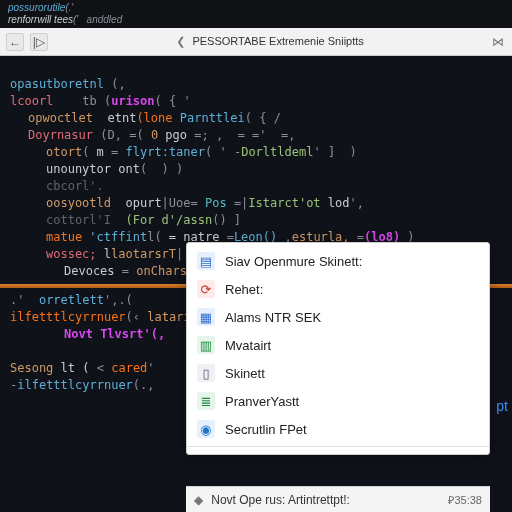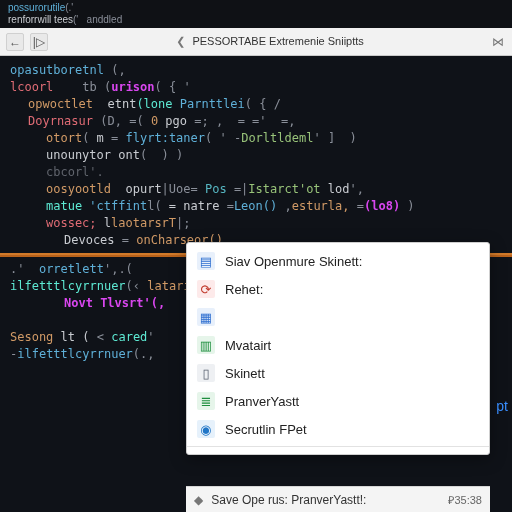--- a/index.html
+++ b/index.html
@@ -4,42 +4,42 @@
 <style>
   * { margin: 0; padding: 0; box-sizing: border-box; }
   body {
     width: 512px; height: 512px; overflow: hidden;
     font-family: "Segoe UI", Arial, sans-serif;
     background: #1a1d23; color: #c9ccd1; font-size: 12px;
     position: relative;
   }
   .top-strip {
     background: #0f1115; height: 28px; padding: 2px 8px;
-    font-size: 10px; line-height: 12px; color: #8a8f99;
+    font-size: 10px; line-height: 12px; color: #8a8f99; font-style: italic;
   }
   .title-bar {
     background: #f2f2f2; height: 28px; display: flex; align-items: center;
     gap: 6px; padding: 0 6px; color: #333; border-bottom: 1px solid #c9c9c9;
   }
   .tb-btn {
     width: 18px; height: 18px; display: flex; align-items: center;
     justify-content: center; color: #555; font-size: 12px; background: #e9e9e9;
     border: 1px solid #d0d0d0; border-radius: 2px;
   }
   .title-text { flex: 1; text-align: center; color: #333; font-size: 11px; }
   .title-text .chev { color: #777; margin-right: 4px; }
   .title-right { color: #777; font-size: 12px; padding-right: 2px; }
   .editor {
-    background: #0f1218; padding: 6px 10px 6px 10px;
+    background: #0f1218; padding: 20px 10px 6px 10px;
     font-family: Consolas, monospace; font-size: 12px; line-height: 17px;
     position: relative; height: calc(512px - 28px - 28px);
   }
   .ln { white-space: pre; }
   .i1 { padding-left: 18px; } .i2 { padding-left: 36px; } .i3 { padding-left: 54px; }
-  .c-kw { color: #5eead4; } .c-fn { color: #5fb0d8; } .c-str { color: #98c379; }
+  .c-kw { color: #f97316; } .c-fn { color: #5fb0d8; } .c-str { color: #98c379; }
   .c-var { color: #d19a66; } .c-op { color: #8a8f99; } .c-id { color: #c9ccd1; }
   .c-key { color: #e06c75; text-align: center; } .c-typ { color: #d946ef; font-weight: bold; } .c-cm { color: #60646c; }
   .c-num { color: #d19a66; } .c-lit { color: #56b6c2; }
   .sep-orange { border-top: 2px solid #d17a2a; border-bottom: 2px solid #b9621a;
     margin: 4px 0 4px -10px; width: calc(100% + 20px); height: 0; }
   .side-hint {
     position: absolute; right: 4px; top: 342px; color: #3a8fff; font-size: 14px;
     font-family: "Segoe UI", Arial, sans-serif; font-weight: 500;
   }
   .context-menu {
@@ -85,20 +85,21 @@
 
 <div class="editor">
   <div class="ln"><span class="c-fn">opasutboretnl</span> <span class="c-op">(,</span></div>
   <div class="ln"><span class="c-key">lcoorl</span>    <span class="c-op">tb</span> <span class="c-op">(</span><span class="c-typ">urison</span><span class="c-op">( { '</span></div>
   <div class="ln i1"><span class="c-var">opwoctlet</span>  <span class="c-id">etnt</span><span class="c-kw">(lone</span> <span class="c-fn">Parnttlei</span><span class="c-op">( { /</span></div>
   <div class="ln i1"><span class="c-key">Doyrnasur</span> <span class="c-op">(D,</span> <span class="c-op">=(</span> <span class="c-num">0</span> <span class="c-id">pgo</span> <span class="c-op">=; ,</span>  <span class="c-op">= ='</span>  <span class="c-op">=,</span></div>
   <div class="ln i2"><span class="c-var">otort</span><span class="c-op">(</span> <span class="c-id">m</span> <span class="c-op">=</span> <span class="c-fn">flyrt:taner</span><span class="c-op">( '</span> <span class="c-op">-</span><span class="c-str">Dorltldeml</span><span class="c-op">'</span> <span class="c-op">]  )</span></div>
   <div class="ln i2"><span class="c-id">unounytor ont</span><span class="c-op">(  ) )</span></div>
   <div class="ln i2"><span class="c-cm">cbcorl'.</span></div>
   <div class="ln i2"><span class="c-var">oosyootld</span>  <span class="c-id">opurt</span><span class="c-op">|Uoe=</span> <span class="c-lit">Pos</span> <span class="c-op">=|</span><span class="c-str">Istarct'ot</span> <span class="c-id">lod</span><span class="c-op">',</span></div>
+  <div class="ln i2"><span class="c-cm">cottorl'I</span>  <span class="c-str">(For d'/assn</span><span class="c-op">() ]</span></div>
   <div class="ln i2"><span class="c-kw">matue</span> <span class="c-fn">'ctffint</span><span class="c-op">l(</span> <span class="c-id">= natre</span> <span class="c-op">=</span><span class="c-fn">Leon()</span> <span class="c-op">,</span><span class="c-var">esturla,</span> <span class="c-op">=</span><span class="c-typ">(lo8)</span> <span class="c-op">)</span></div>
   <div class="ln i2"><span class="c-key">wossec;</span> <span class="c-id">l</span><span class="c-var">laotarsrT</span><span class="c-op">|;</span></div>
   <div class="ln i3"><span class="c-id">Devoces</span> <span class="c-op">=</span> <span class="c-var">onCharseor()</span></div>
   <div class="sep-orange"></div>
   <div class="ln"><span class="c-op">.'</span>  <span class="c-fn">orretlett</span><span class="c-op">',.(</span></div>
   <div class="ln"><span class="c-kw">ilfetttlcyrrnuer</span><span class="c-op">(‹</span> <span class="c-var">lataril</span><span class="c-op">,  ,</span></div>
   <div class="ln i3"><span class="c-typ">Novt</span> <span class="c-typ">Tlvsrt'(,</span></div>
   <div class="ln">&nbsp;</div>
   <div class="ln"><span class="c-var">Sesong</span> <span class="c-id">lt (</span> <span class="c-op">&lt;</span> <span class="c-kw">cared</span><span class="c-op">'</span></div>
   <div class="ln"><span class="c-op">-</span><span class="c-fn">ilfetttlcyrrnuer</span><span class="c-op">(.,</span></div>
@@ -109,20 +110,21 @@
     <div class="menu-item">
       <span class="menu-icon" style="background: rgb(232, 240, 251); color: rgb(47, 111, 208);">▤</span>
       <span>Siav Openmure Skinett:</span>
     </div>
     <div class="menu-item">
       <span class="menu-icon" style="background: rgb(253, 234, 234); color: rgb(192, 57, 43);">⟳</span>
       <span>Rehet:</span>
     </div>
     <div class="menu-item">
       <span class="menu-icon" style="background: rgb(232, 240, 251); color: rgb(47, 111, 208);">▦</span>
+      <span>Alams NTR SEK</span>
     </div>
     <div class="menu-item">
       <span class="menu-icon" style="background: rgb(230, 245, 234); color: rgb(30, 142, 62);">▥</span>
       <span>Mvatairt</span>
     </div>
     <div class="menu-item">
       <span class="menu-icon" style="background: rgb(238, 240, 243); color: rgb(90, 98, 112);">▯</span>
       <span>Skinett</span>
     </div>
     <div class="menu-item">
@@ -131,15 +133,15 @@
     </div>
     <div class="menu-item">
       <span class="menu-icon" style="background: rgb(230, 241, 251); color: rgb(33, 118, 199);">◉</span>
       <span>Secrutlin FPet</span>
     </div>
     <div class="menu-sep"></div>
   </div>
 
 <div class="footer-bar">
   <span class="footer-icon">◆</span>
-  <span>Save Ope rus: PranverYastt!:</span>
+  <span>Novt Ope rus: Artintrettpt!:</span>
   <span class="footer-meta">₽35:38</span>
 </div>
 
 </body></html>

